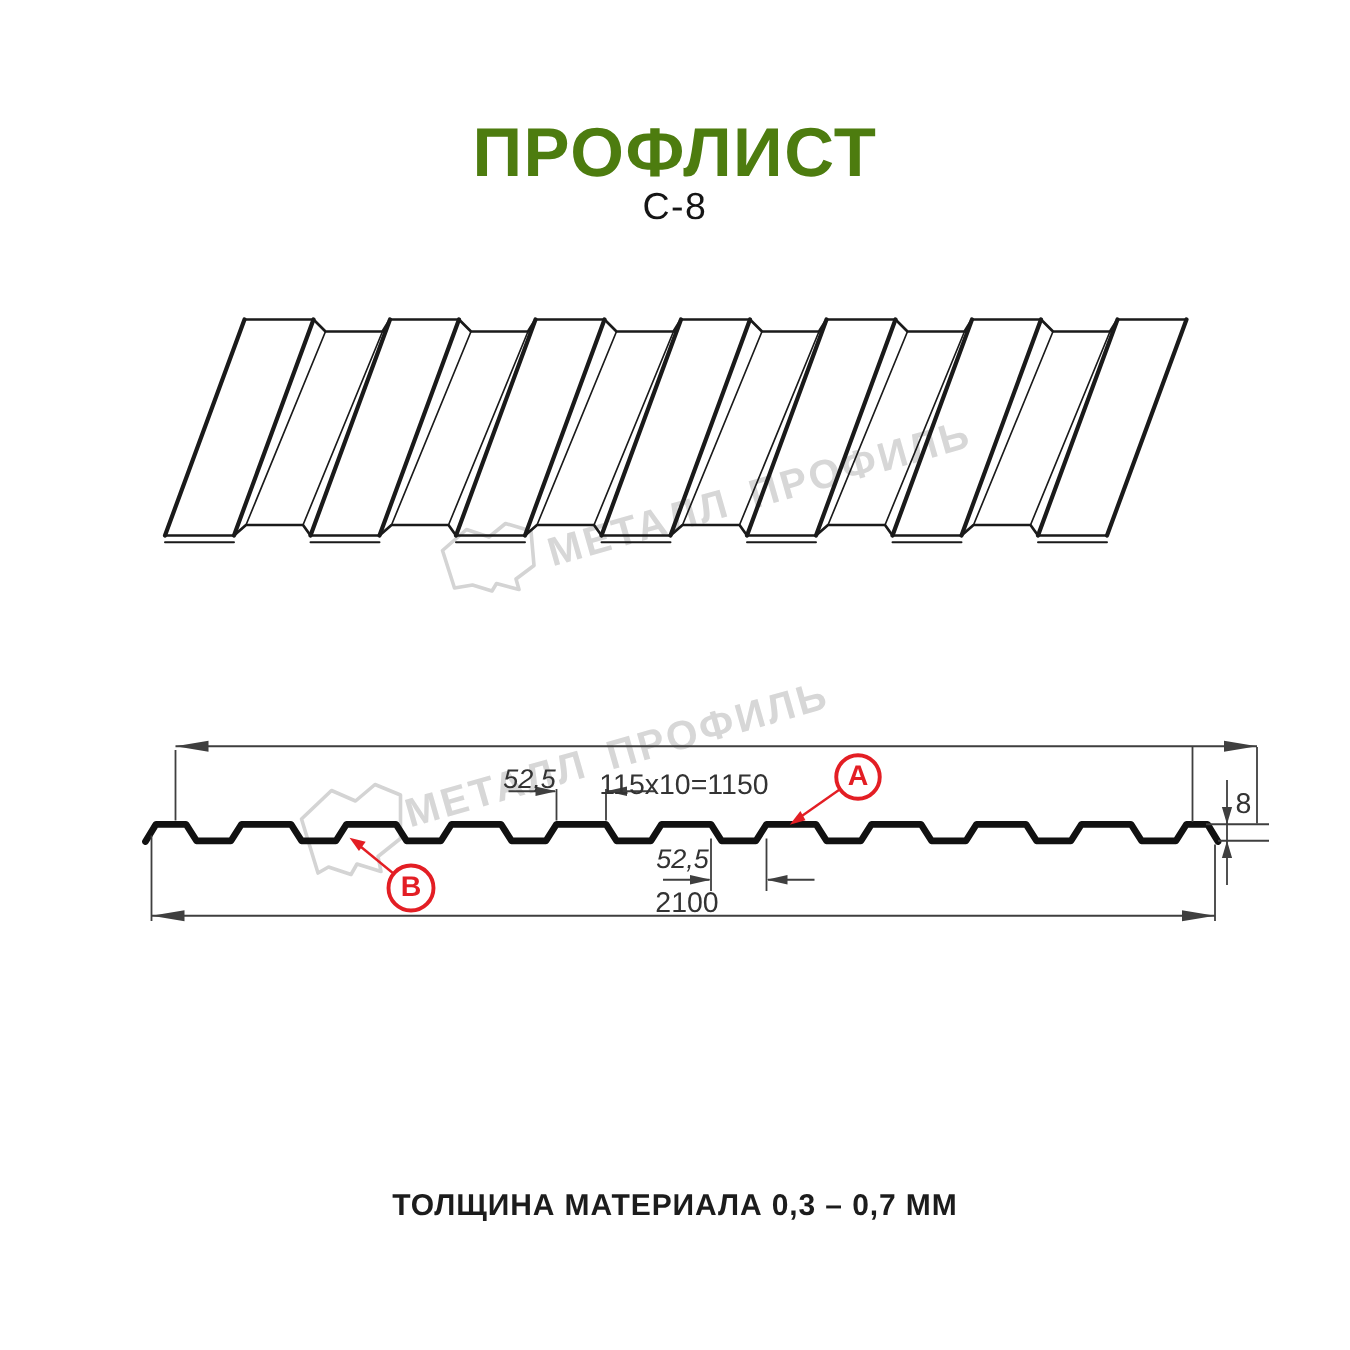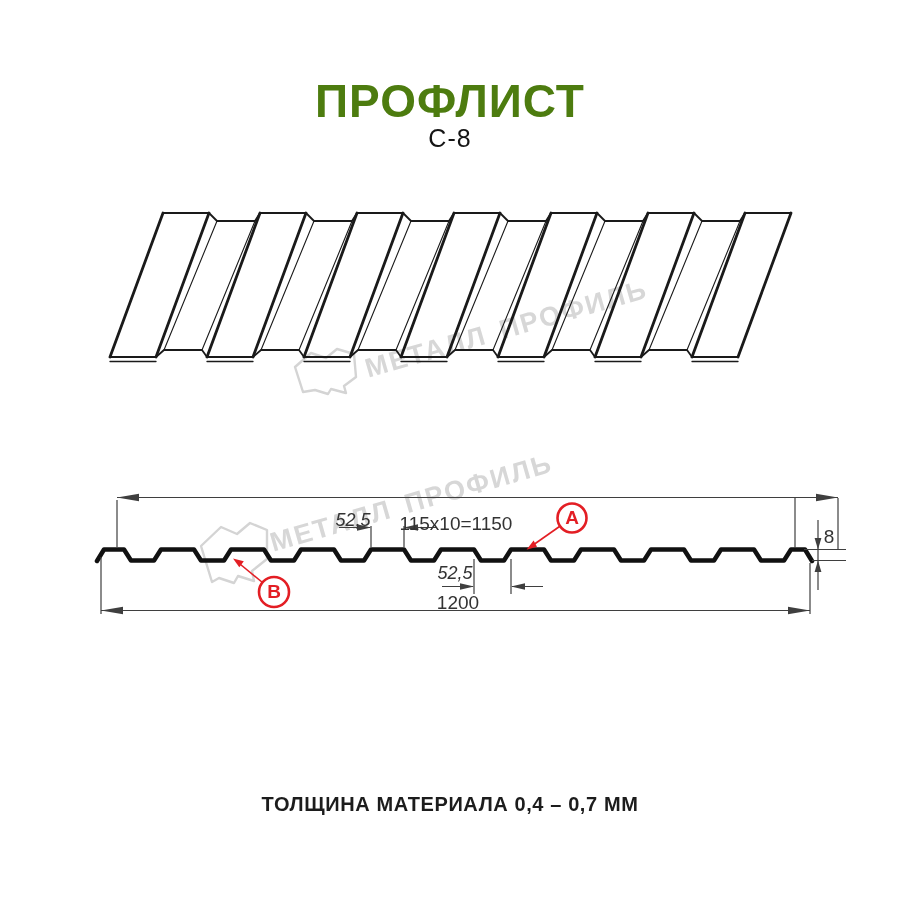--- a/index.html
+++ b/index.html
@@ -97,21 +97,21 @@
       <polygon points="233,558.5 243.8,561.2 239.3,567.3" fill="#e31e24"></polygon>
     </g>
   </svg>
 
   <div class="abs center-x page-title layer-text">ПРОФЛИСТ</div>
   <div class="abs center-x page-subtitle layer-text">С-8</div>
 
   <div class="abs dim-label layer-text" style="left:456px;top:484px;margin-top:40px;">115x10=1150</div>
   <div class="abs dim-label small layer-text" style="left:353px;top:520px;">52,5</div>
   <div class="abs dim-label small layer-text" style="left:455px;top:573px;">52,5</div>
-  <div class="abs dim-label layer-text" style="left:458px;top:603px;">1200</div>
+  <div class="abs dim-label layer-text" style="left:458px;top:603px;">2100</div>
   <div class="abs dim-label layer-text" style="left:829px;top:537px;">8</div>
 
   <div class="abs callout-letter layer-text" style="left:572px;top:518px;">А</div>
   <div class="abs callout-letter layer-text" style="left:274px;top:592px;">В</div>
 
-  <div class="abs center-x footer-note layer-text">ТОЛЩИНА МАТЕРИАЛА 0,4 – 0,7 ММ</div>
+  <div class="abs center-x footer-note layer-text">ТОЛЩИНА МАТЕРИАЛА 0,3 – 0,7 ММ</div>
 
 </div>
 
 </body></html>

